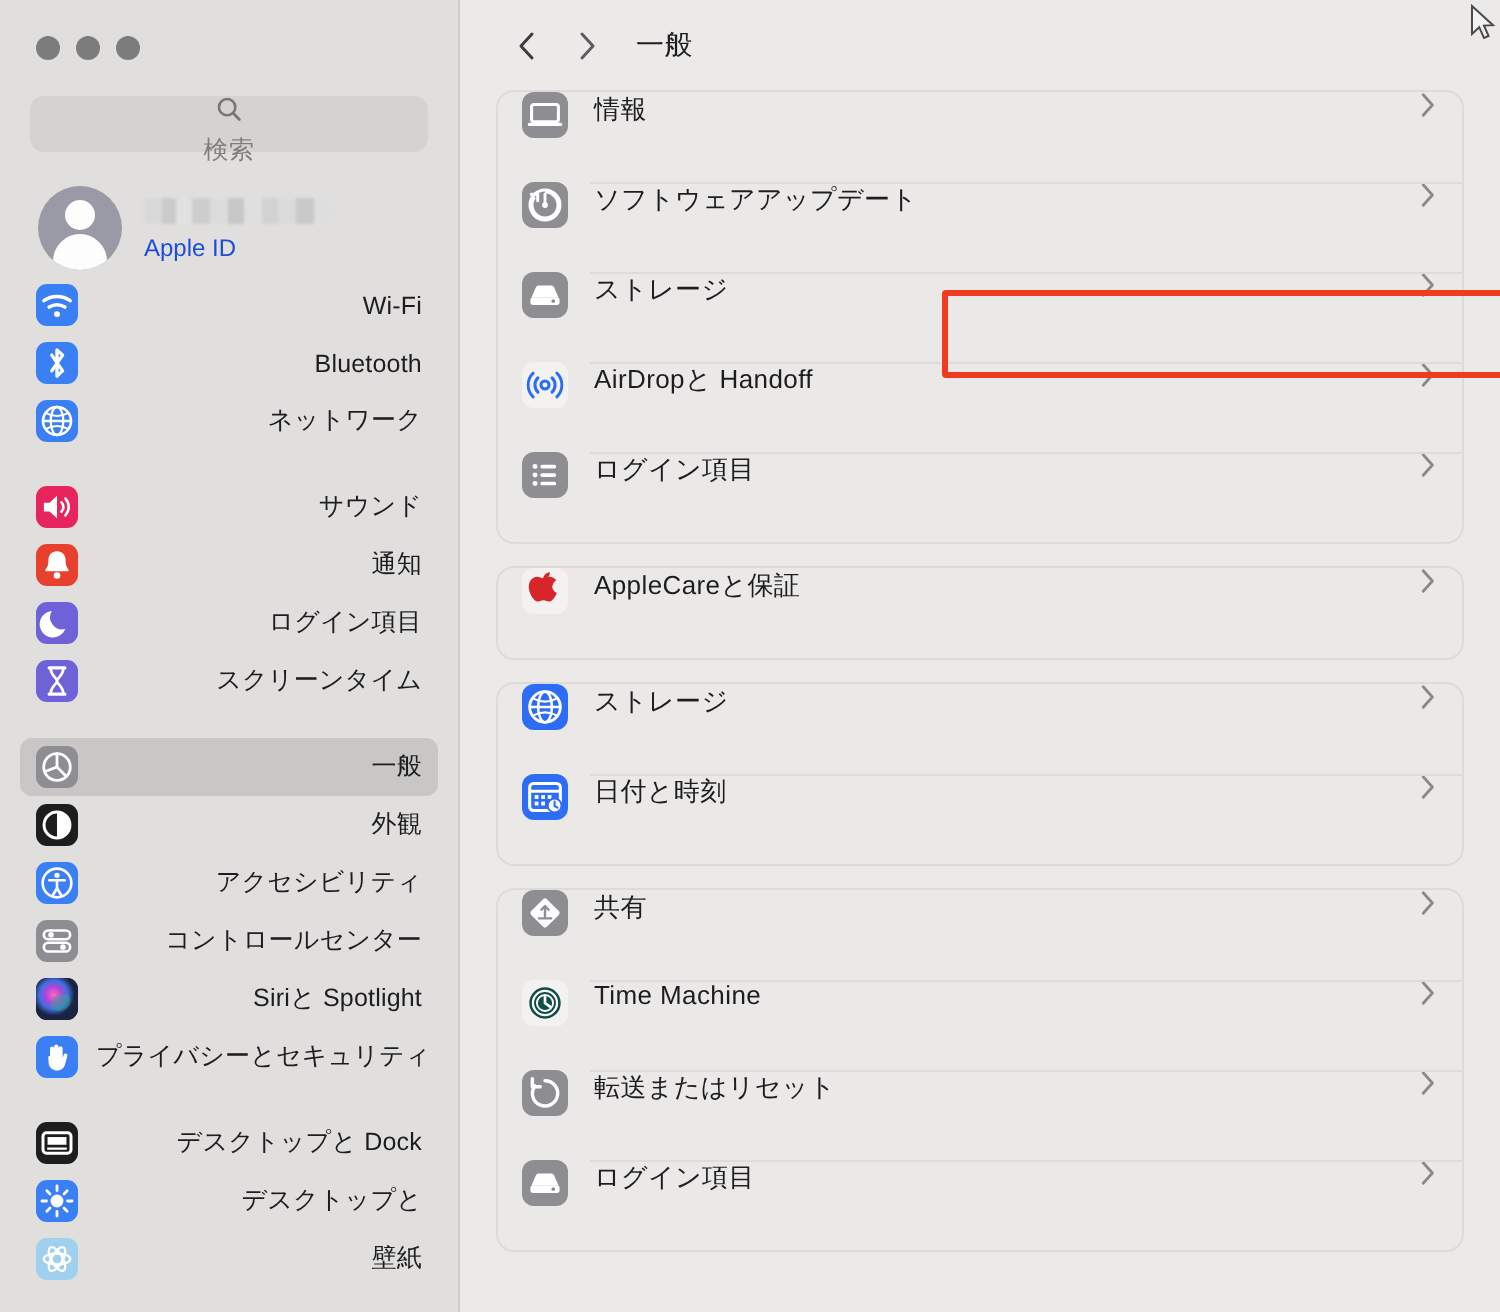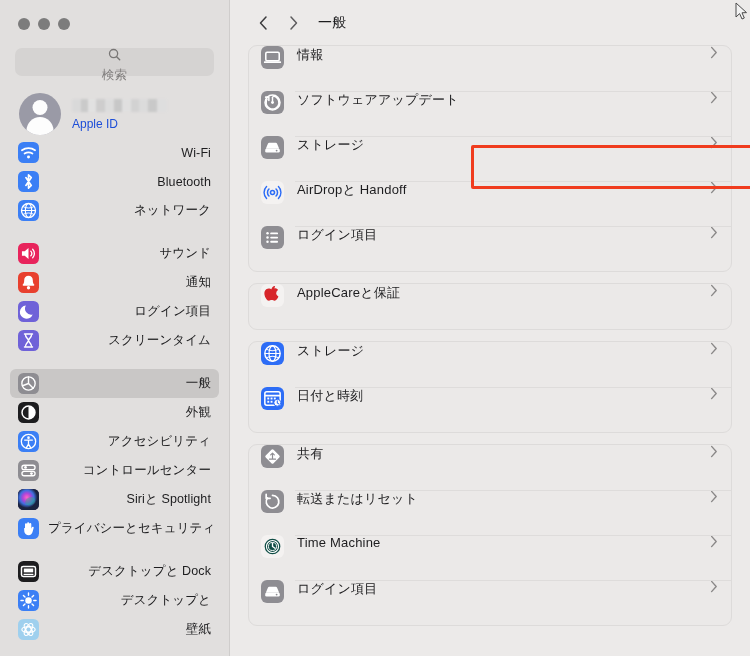--- a/index.html
+++ b/index.html
@@ -599,43 +599,43 @@
               </svg>
             </span>
             <span class="row-label">共有</span>
             <span class="row-chevron">
               <svg width="8" height="13" viewBox="0 0 8 13">
     <polyline points="1.6,1.4 6.2,6.5 1.6,11.6" fill="none" stroke="#8a8888" stroke-width="1.4" stroke-linecap="round" stroke-linejoin="round"></polyline>
               </svg>
             </span>
           </div>
           <div class="row">
-            <span class="row-icon" style="background: rgb(142, 141, 146);">
-              <svg width="23" height="23" viewBox="0 0 24 24">
-        <path d="M12 5.6a6.6 6.6 0 1 1-5.3 2.7" fill="none" stroke="#ffffff" stroke-width="1.8" stroke-linecap="round"></path>
-        <path d="M5.4 4.6v4.1h4.1" fill="none" stroke="#ffffff" stroke-width="1.8" stroke-linecap="round" stroke-linejoin="round"></path>
-              </svg>
-            </span>
-            <span class="row-label">転送またはリセット</span>
-            <span class="row-chevron">
-              <svg width="8" height="13" viewBox="0 0 8 13">
-    <polyline points="1.6,1.4 6.2,6.5 1.6,11.6" fill="none" stroke="#8a8888" stroke-width="1.4" stroke-linecap="round" stroke-linejoin="round"></polyline>
-              </svg>
-            </span>
-          </div>
-          <div class="row">
             <span class="row-icon" style="background: rgb(244, 242, 241);">
               <svg width="23" height="23" viewBox="0 0 24 24">
         <circle cx="12" cy="12" r="8.2" fill="#0f4d45"></circle>
         <circle cx="12" cy="12" r="6.3" fill="none" stroke="#ffffff" stroke-width="1.2"></circle>
         <circle cx="12" cy="12" r="4.2" fill="none" stroke="#ffffff" stroke-width="1"></circle>
         <path d="M12 8.4V12l2.6 1.9" stroke="#ffffff" stroke-width="1.4" fill="none" stroke-linecap="round"></path>
               </svg>
             </span>
             <span class="row-label">Time Machine</span>
+            <span class="row-chevron">
+              <svg width="8" height="13" viewBox="0 0 8 13">
+    <polyline points="1.6,1.4 6.2,6.5 1.6,11.6" fill="none" stroke="#8a8888" stroke-width="1.4" stroke-linecap="round" stroke-linejoin="round"></polyline>
+              </svg>
+            </span>
+          </div>
+          <div class="row">
+            <span class="row-icon" style="background: rgb(142, 141, 146);">
+              <svg width="23" height="23" viewBox="0 0 24 24">
+        <path d="M12 5.6a6.6 6.6 0 1 1-5.3 2.7" fill="none" stroke="#ffffff" stroke-width="1.8" stroke-linecap="round"></path>
+        <path d="M5.4 4.6v4.1h4.1" fill="none" stroke="#ffffff" stroke-width="1.8" stroke-linecap="round" stroke-linejoin="round"></path>
+              </svg>
+            </span>
+            <span class="row-label">転送またはリセット</span>
             <span class="row-chevron">
               <svg width="8" height="13" viewBox="0 0 8 13">
     <polyline points="1.6,1.4 6.2,6.5 1.6,11.6" fill="none" stroke="#8a8888" stroke-width="1.4" stroke-linecap="round" stroke-linejoin="round"></polyline>
               </svg>
             </span>
           </div>
           <div class="row">
             <span class="row-icon" style="background: rgb(142, 141, 146);">
               <svg width="23" height="23" viewBox="0 0 24 24">
         <path d="M5 13.2l2.2-5.1a1.6 1.6 0 0 1 1.5-1h6.6a1.6 1.6 0 0 1 1.5 1l2.2 5.1z" fill="#ffffff"></path>

